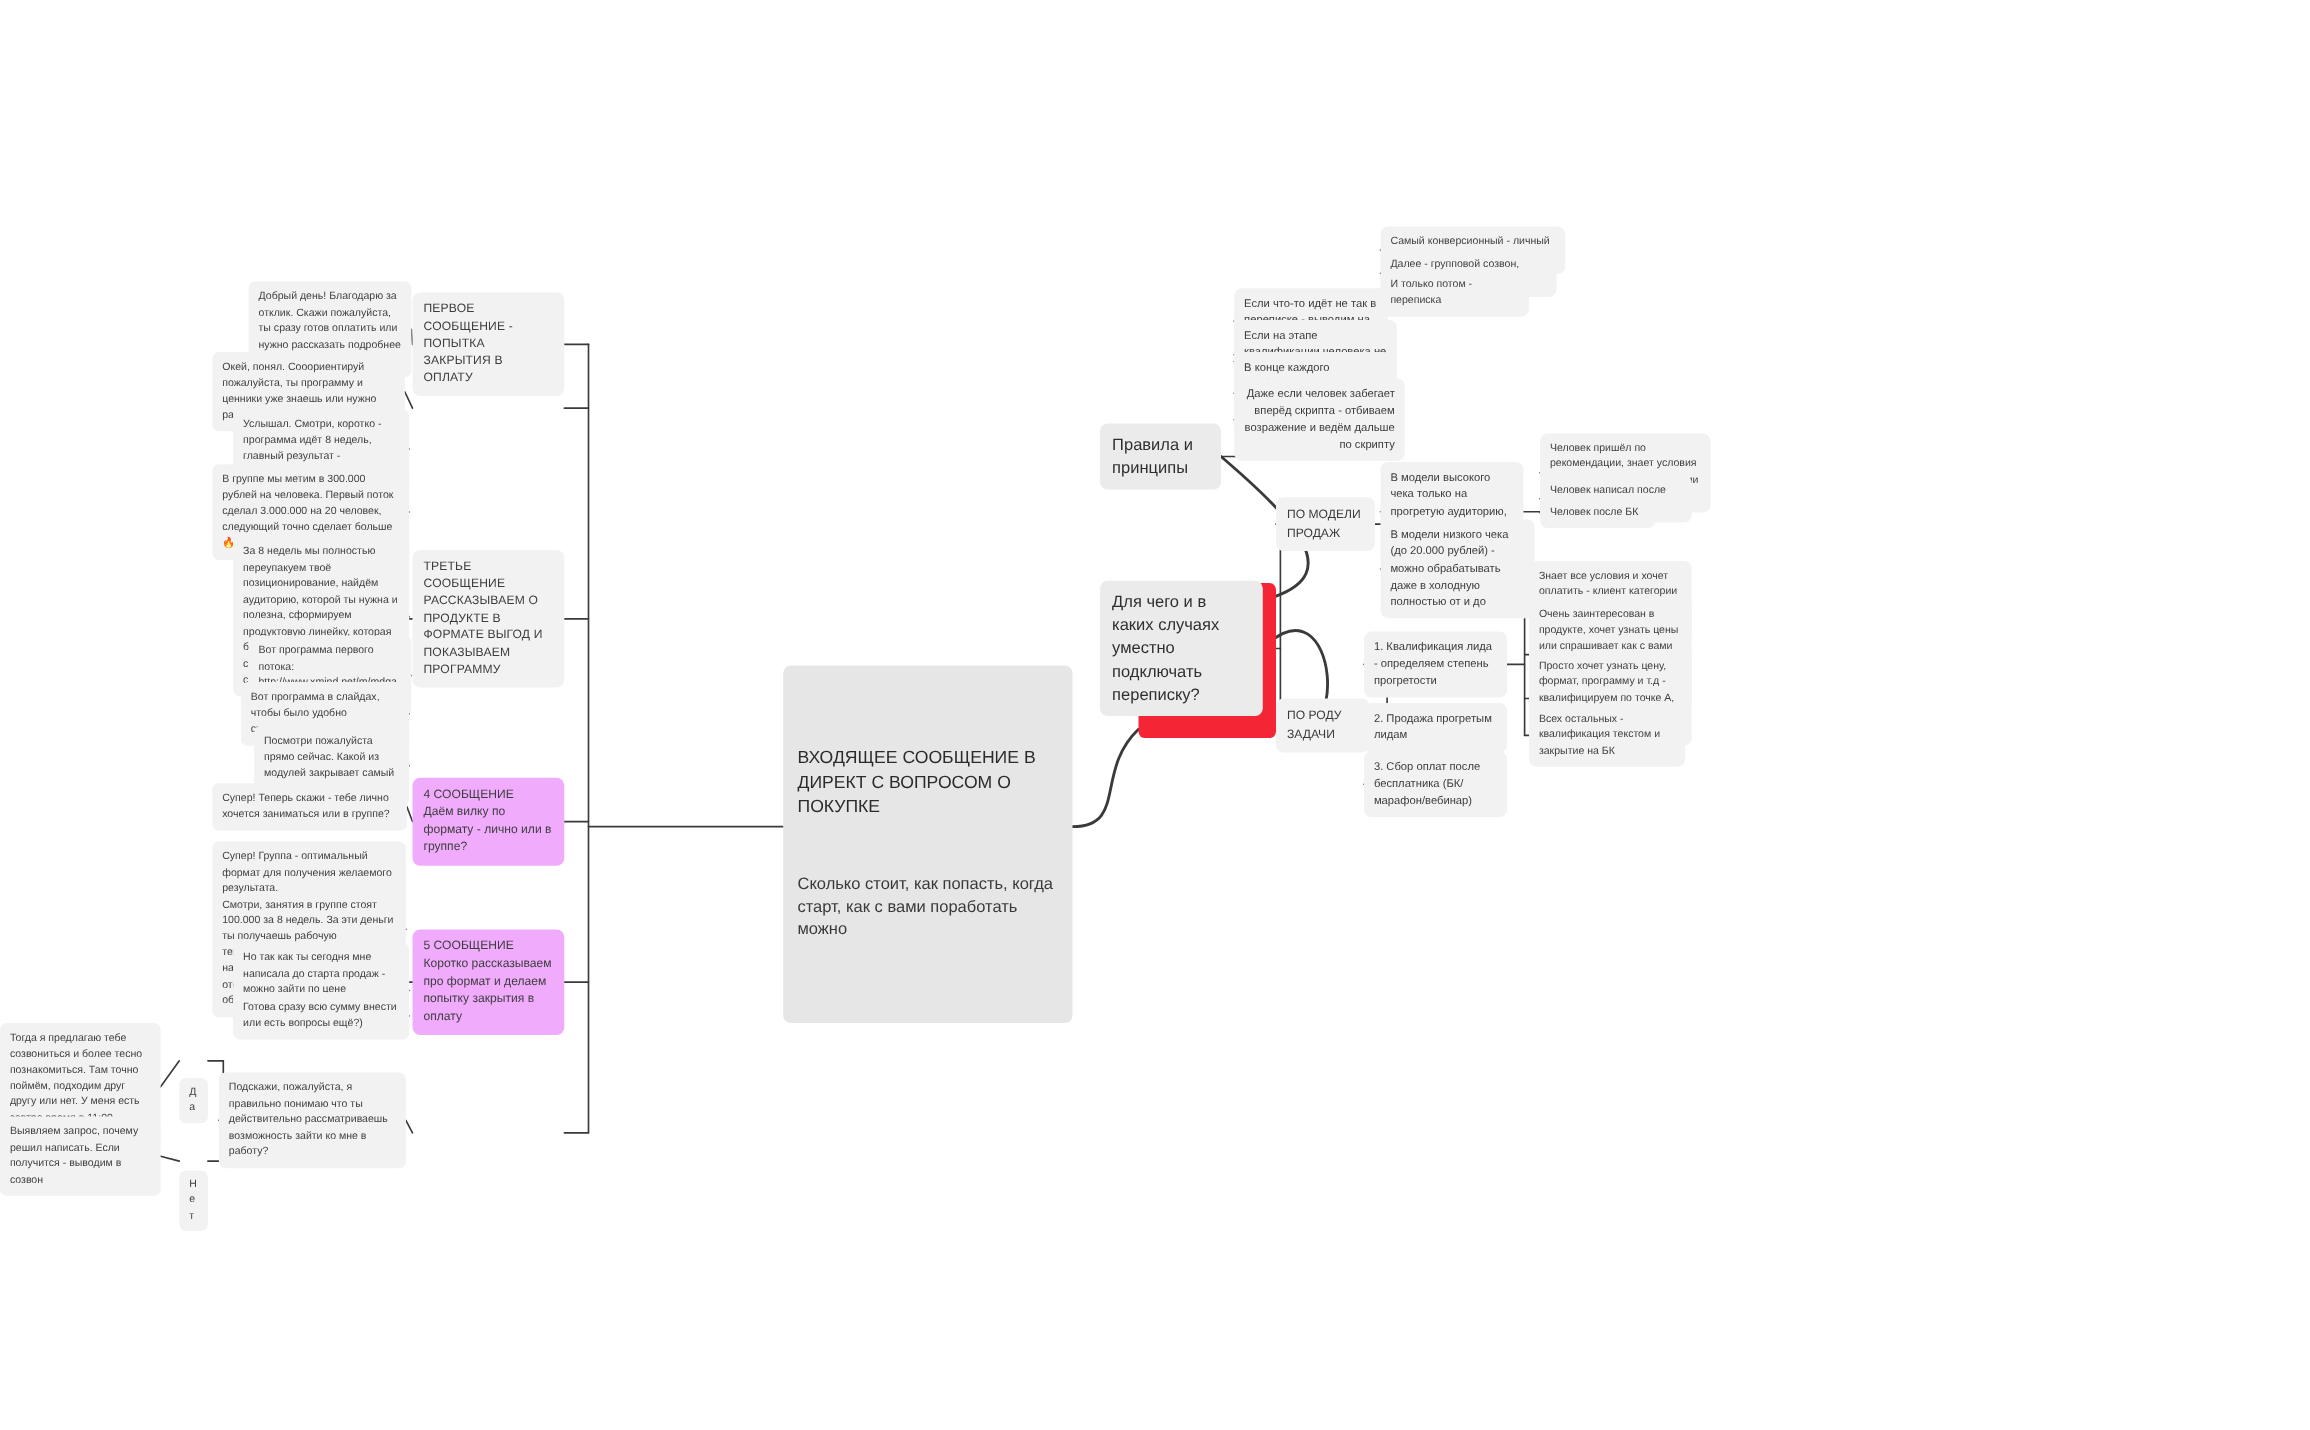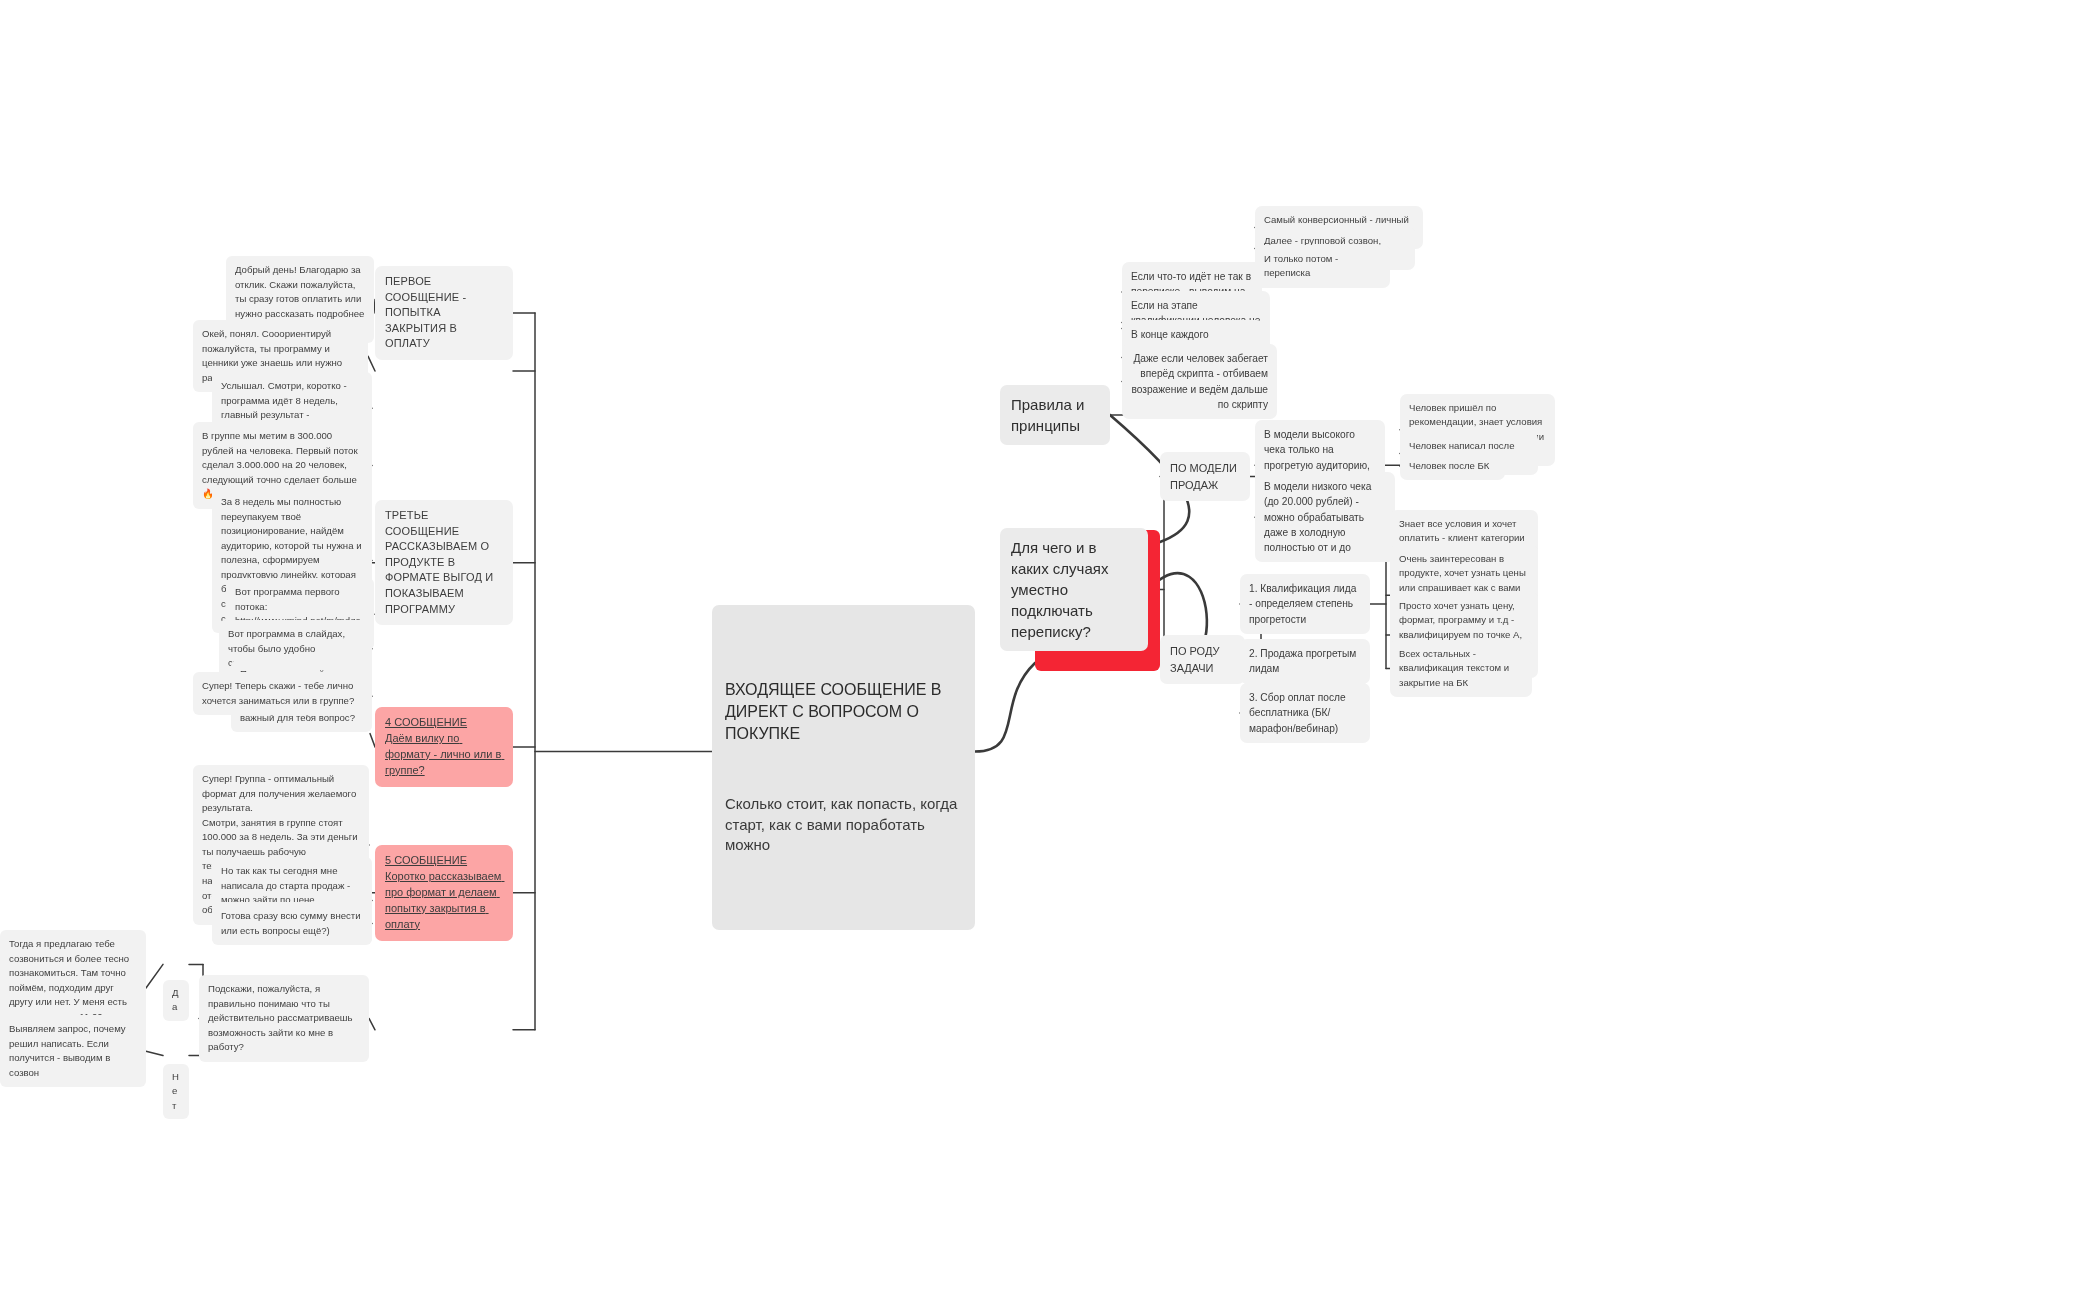--- a/index.html
+++ b/index.html
@@ -66,26 +66,25 @@
   
   .stage {
     background: #f2f2f2;
     font-size: 11px;
     color: #3d3d3d;
     letter-spacing: 0.15px;
     line-height: 1.42;
     padding: 8px 10px;
   }
   .stage-mixed {
-    background: #fca5a5;
+    background: #f0abfc;
     font-size: 11px;
     color: #3d3d3d;
     line-height: 1.45;
     padding: 8px 10px;
-    text-decoration: underline;
   }
   
   .msg {
     background: #f2f2f2;
     font-size: 9.6px;
     color: #3f3f3f;
     line-height: 1.52;
     padding: 7px 9px;
     border-radius: 6px;
   }
@@ -232,21 +231,21 @@
   <div class="node msg" style="left:193px; top:422px; width:179px;">В группе мы метим в 300.000 рублей на человека. Первый поток сделал 3.000.000 на 20 человек, следующий точно сделает больше 🔥</div>
 
   <div class="node msg" style="left:212px; top:488px; width:160px;">За 8 недель мы полностью переупакуем твоё позиционирование, найдём аудиторию, которой ты нужна и полезна, сформируем продуктовую линейку, которая будет легко продаваться. И самое главное - ты научишься свои продукты продавать.</div>
 
   <div class="node msg" style="left:226px; top:578px; width:148px;">Вот программа первого потока: http://www.xmind.net/m/mdqacz</div>
 
   <div class="node msg" style="left:219px; top:620px; width:153px;">Вот программа в слайдах, чтобы было удобно смотреть...</div>
 
   <div class="node msg" style="left:231px; top:660px; width:141px;">Посмотри пожалуйста прямо сейчас. Какой из модулей закрывает самый важный для тебя вопрос?</div>
 
-  <div class="node msg" style="left:193px; top:672px; width:177px;">Супер! Теперь скажи - тебе лично хочется заниматься или в группе?</div>
+  <div class="node msg" style="left:193px; top:712px; width:177px;">Супер! Теперь скажи - тебе лично хочется заниматься или в группе?</div>
 
   <div class="node msg" style="left:193px; top:765px; width:176px;">Супер! Группа - оптимальный формат для получения желаемого результата.
 Смотри, занятия в группе стоят 100.000 за 8 недель. За эти деньги ты получаешь рабочую технологию по заработку 300.000 на своей экспертности. Деньги отобьешь сразу в процессе обучения.</div>
 
   <div class="node msg" style="left:212px; top:857px; width:160px;">Но так как ты сегодня мне написала до старта продаж - можно зайти по цене предпродаж. Это 75.000 рублей.</div>
 
   <div class="node msg" style="left:212px; top:902px; width:160px;">Готова сразу всю сумму внести или есть вопросы ещё?)</div>
 
   <div class="node msg" style="left:199px; top:975px; width:170px;">Подскажи, пожалуйста, я правильно понимаю что ты действительно рассматриваешь возможность зайти ко мне в работу?</div>
 

